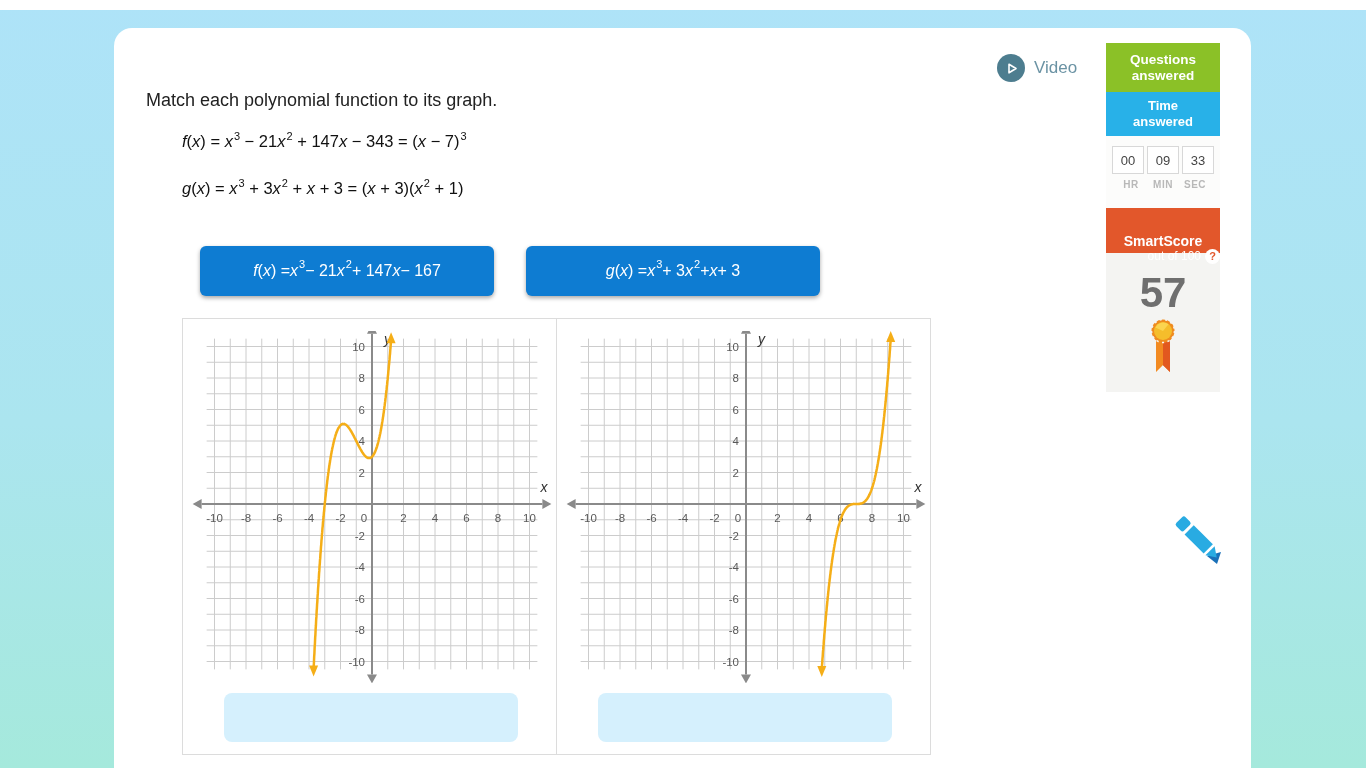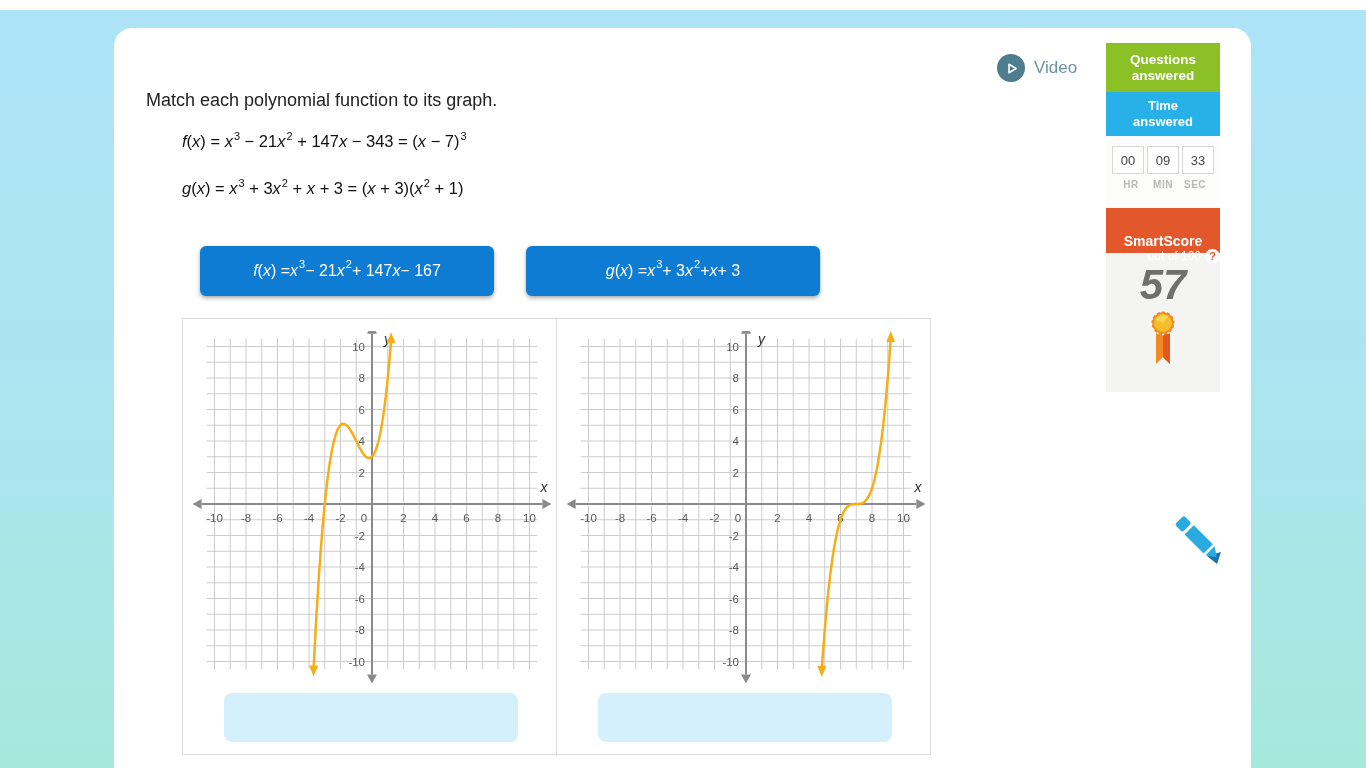--- a/index.html
+++ b/index.html
@@ -53,21 +53,21 @@
   .sb-body { background:#f4f4f2; text-align:center; }
   .sb-questions-val { height:78px; font-size:34px; font-weight:bold; color:#6f6f6f;
                       display:flex; align-items:center; justify-content:center; }
   .sb-timer { background:#fcfcfb; height:72px; padding:10px 6px 0 6px; }
   .timer-row { display:flex; justify-content:space-between; }
   .timer-box { width:32px; height:28px; background:#ffffff; border:1px solid #d8d8d8;
                font-size:13px; color:#444444; display:flex; align-items:center; justify-content:center; }
   .timer-labels { display:flex; justify-content:center; margin-top:5px; }
   .timer-labels span { width:32px; text-align:center; font-size:10px; font-weight:bold;
                        color:#b8b8b8; letter-spacing:0.5px; }
-  .sb-score { height:139px; padding-top:8px;font-style:italic; }
+  .sb-score { height:139px; padding-top:16px; }
   .sb-score-val { font-size:42px; font-weight:bold; color:#6f6f6f; line-height:48px; }
   .help-circle { width:15px; height:15px; border-radius:50%; background:#ffffff; color:#e2572b;
                  font-size:11px; font-weight:bold; display:inline-flex; align-items:center;
                  justify-content:center; }
 
   .pencil { position:absolute; left:1170px; top:510px; }
 </style>
 </head>
 <body>
 

